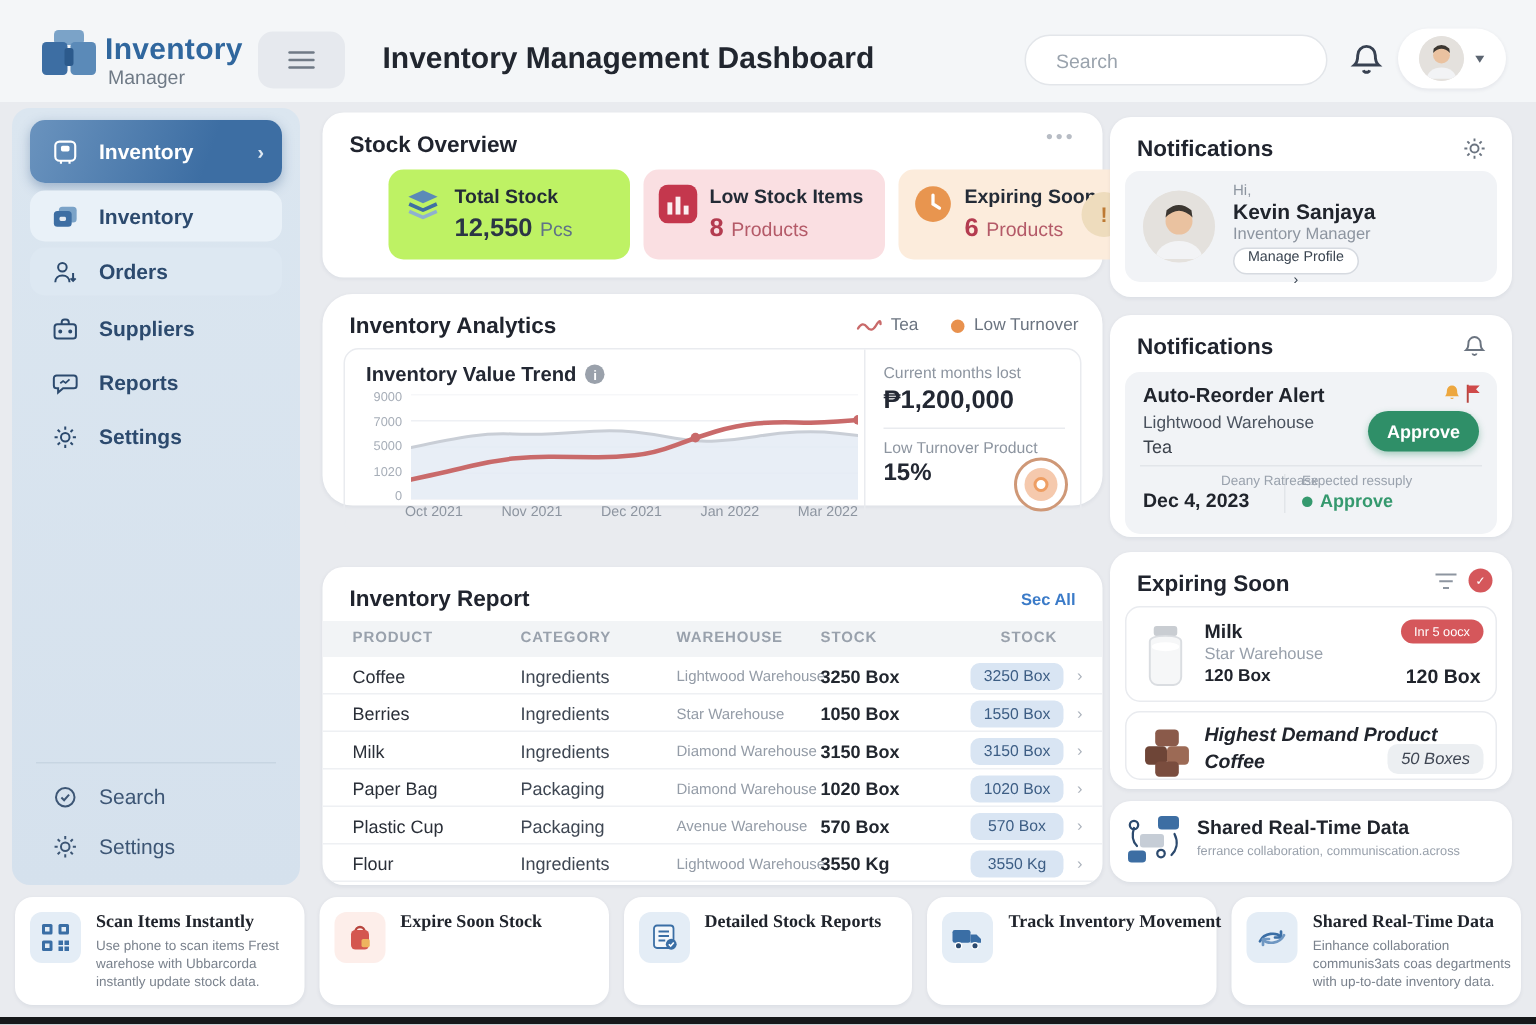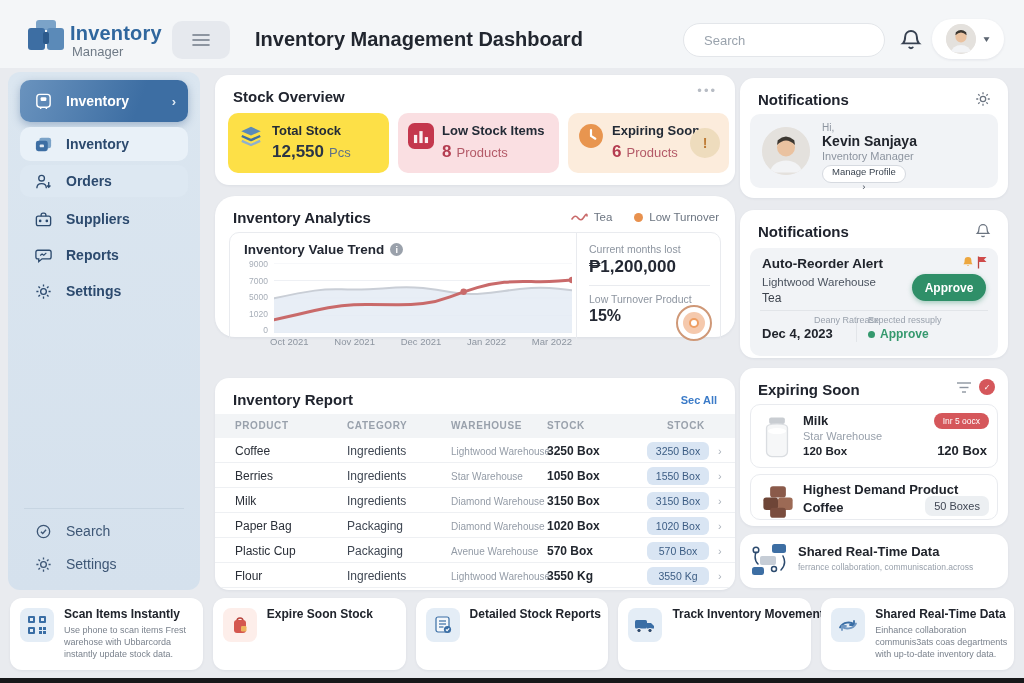--- a/index.html
+++ b/index.html
@@ -39,21 +39,21 @@
 
   
   .card { position:absolute; background:#fff; border-radius:14px; box-shadow:0 1px 3px rgba(20,30,60,.06); }
   .card-h { position:absolute; left:18px; top:13px; font-size:15px; font-weight:700; color:#20242e; }
   .dots { position:absolute; right:18px; top:8px; color:#b7bcc4; font-size:13px; letter-spacing:2px; cursor:pointer; }
 
   
   .stock-card { left:215px; top:75px; width:520px; height:110px; }
   .stats-row { position:absolute; left:13px; top:38px; display:flex; gap:9px; }
   .stat { position:relative; width:161px; height:60px; border-radius:10px; padding:9px 10px; }
-  .stat-blue { background:#fde047; }
+  .stat-blue { background:#bef264;margin-left:31px; }
   .stat-pink { background:#fadfe2; }
   .stat-orange { background:#fcecdc; }
   .stat-ico { position:absolute; left:10px; top:10px; width:26px; height:26px; }
   .stat-label { position:absolute; left:44px; top:10px; font-size:13px; font-weight:700; color:#232b36; }
   .stat-valrow { position:absolute; left:44px; top:29px; display:flex; align-items:baseline; gap:5px; }
   .stat-val { font-size:17px; font-weight:800; color:#2b3545; }
   .stat-unit { font-size:13px; color:#5f7288; }
   .red .stat-val { color:#b43c50; }
   .red .stat-unit { color:#b45a68; }
   .warn-circle { position:absolute; right:9px; top:15px; width:30px; height:30px; border-radius:50%; background:#eedcbd; display:flex; align-items:center; justify-content:center; color:#bd7a34; font-weight:800; font-size:14px; }
@@ -118,42 +118,42 @@
   .al-date { position:absolute; left:12px; top:78px; font-size:13px; font-weight:800; color:#20242c; }
   .al-l2 { position:absolute; left:118px; top:67px; font-size:9px; color:#9aa2ad; }
   .al-status { position:absolute; left:118px; top:79px; font-size:12px; font-weight:600; color:#35996e; display:flex; align-items:center; gap:5px; }
   .g-dot { width:7px; height:7px; border-radius:50%; background:#35996e; }
 
   .expiring-card { left:740px; top:368px; width:268px; height:158px; }
   .exp-badge { position:absolute; right:13px; top:11px; width:16px; height:16px; border-radius:50%; background:#d5575b; color:#fff; font-size:8px; display:flex; align-items:center; justify-content:center; }
   .filter-ico { position:absolute; right:36px; top:13px; width:16px; height:13px; cursor:pointer; }
   .exp-item { position:absolute; left:10px; width:248px; border:1px solid #e9ebef; border-radius:10px; }
   .exp-1 { top:36px; height:64px; }
-  .exp-2 { top:106px; height:46px; }
+  .exp-2 { top:106px; height:46px;font-style:italic; }
   .milk-name { position:absolute; left:52px; top:8px; font-size:13px; font-weight:700; color:#20242c; }
   .milk-pill { position:absolute; right:8px; top:8px; background:#d5575b; color:#fff; font-size:8.5px; padding:3px 9px; border-radius:9px; }
   .milk-wh { position:absolute; left:52px; top:25px; font-size:11px; color:#98a0ab; }
   .milk-qty { position:absolute; left:52px; top:40px; font-size:11.5px; font-weight:700; color:#20242c; }
   .milk-qty-r { position:absolute; right:10px; top:38px; font-size:13px; font-weight:700; color:#20242c; }
   .dem-title { position:absolute; left:52px; top:7px; font-size:13px; font-weight:700; color:#20242c; }
   .dem-prod { position:absolute; left:52px; top:25px; font-size:13px; font-weight:700; color:#20242c; }
   .dem-pill { position:absolute; right:8px; top:21px; background:#eceff2; border-radius:7px; font-size:11px; color:#3f4653; padding:4px 9px; }
   .exp-ico { position:absolute; left:9px; top:10px; }
 
   .shared-card { left:740px; top:534px; width:268px; height:54px; }
   .sh-ico { position:absolute; left:10px; top:8px; width:40px; height:36px; }
   .sh-title { position:absolute; left:58px; top:10px; font-size:13px; font-weight:700; color:#20242c; }
   .sh-sub { position:absolute; left:58px; top:28px; font-size:8.5px; color:#98a0ab; }
 
   
   .features { position:absolute; left:10px; top:598px; width:1004px; display:flex; gap:10px; }
   .feature { position:relative; flex:1; height:72px; background:#fff; border-radius:12px; box-shadow:0 1px 3px rgba(20,30,60,.06); cursor:pointer; }
   .f-ico { position:absolute; left:10px; top:10px; width:34px; height:34px; border-radius:8px; background:#e4edf6; display:flex; align-items:center; justify-content:center; }
   .f-ico.redbg { background:#fdeeea; }
-  .f-title { position:absolute; left:54px; top:9px; font-size:12px; font-weight:800; color:#20242c; white-space:nowrap; }
+  .f-title { position:absolute; left:54px; top:9px; font-size:12px; font-weight:800; color:#20242c; white-space:nowrap;font-family:Liberation Serif, serif; }
   .f-desc { position:absolute; left:54px; top:26px; width:133px; font-size:9px; color:#7a828d; line-height:1.35; }
 
   .bottom-bar { position:absolute; left:0; bottom:0; width:1024px; height:5px; background:#17181a; }
 </style>
 </head>
 <body>
 
 <div class="screen">
 
   <div class="header">

